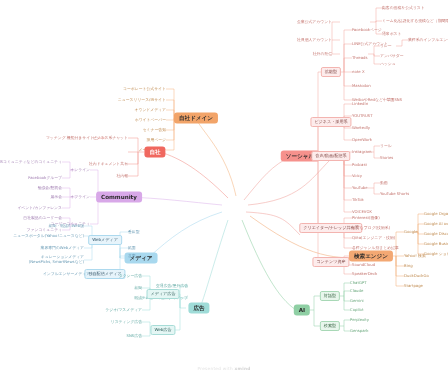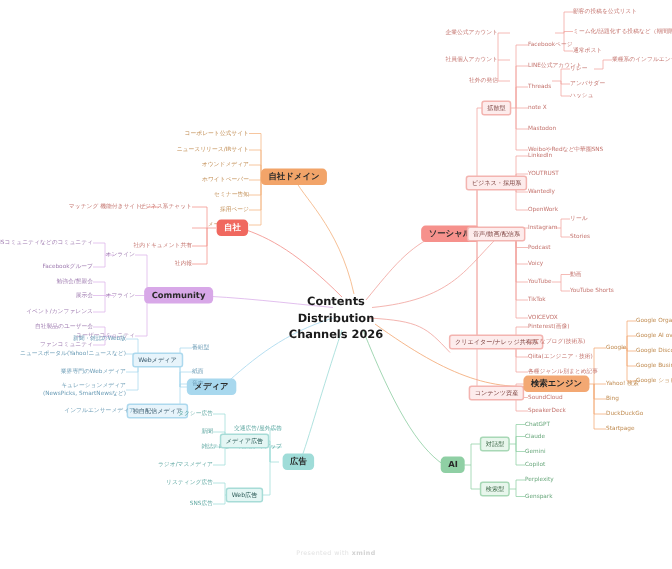--- a/index.html
+++ b/index.html
@@ -175,21 +175,20 @@
     <g fill="none" stroke="#f3a873" stroke-width="0.5">
       <path d="M390 256 L396 256 L396 232 L404 232"></path>
       <path d="M396 256 L396 256 L404 256"></path>
         <path d="M396 256 L396 266 L404 266"></path>
       <path d="M396 256 L396 276 L404 276"></path>
         <path d="M396 256 L396 286 L404 286"></path>
       <path d="M414 232 L418 232 L418 214 L424 214 M418 232 L418 224 L424 224 M418 232 L418 234 L424 234 M418 232 L418 244 L424 244 M418 232 L418 254 L424 254"></path>
     </g>
   </svg>
 
-  <div class="node root" style="left:224px;top:212px;">Contents Distribution Channels 2026</div>
 
   <div class="node l1 social" style="left:300px;top:156px;">ソーシャル</div>
 
   <div class="node l2 pk" style="left:331px;top:72px;">拡散型</div>
   <div class="node lf c-pk" style="left:352px;top:30px;">Facebookページ</div>
   <div class="node lf c-pk" style="left:352px;top:44px;">LINE公式アカウント</div>
   <div class="node lf c-pk" style="left:352px;top:58px;">Threads</div>
   <div class="node lf c-pk" style="left:352px;top:72px;">note X</div>
   <div class="node lf c-pk" style="left:352px;top:86px;">Mastodon</div>
   <div class="node lf c-pk" style="left:352px;top:100px;">WeiboやRedなど中華圏SNS</div>

